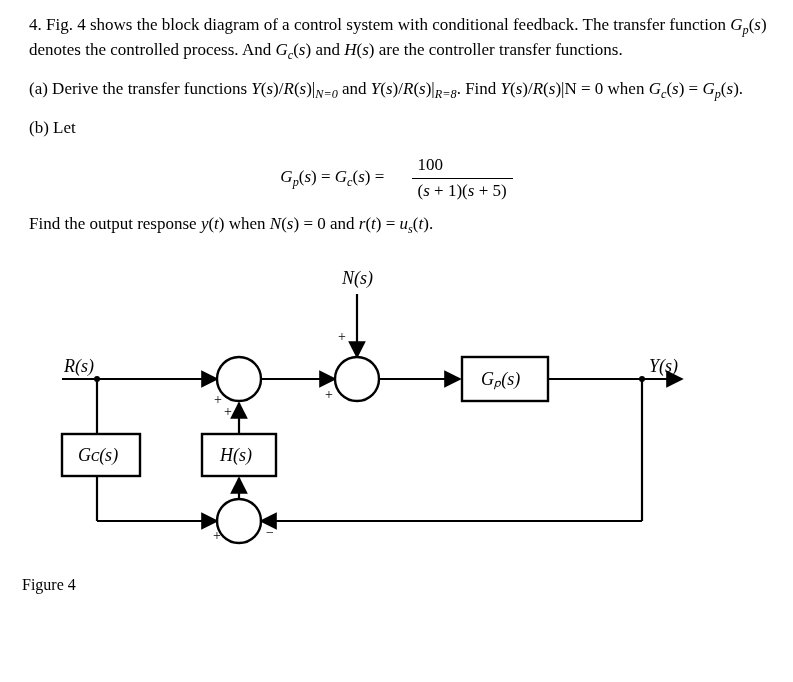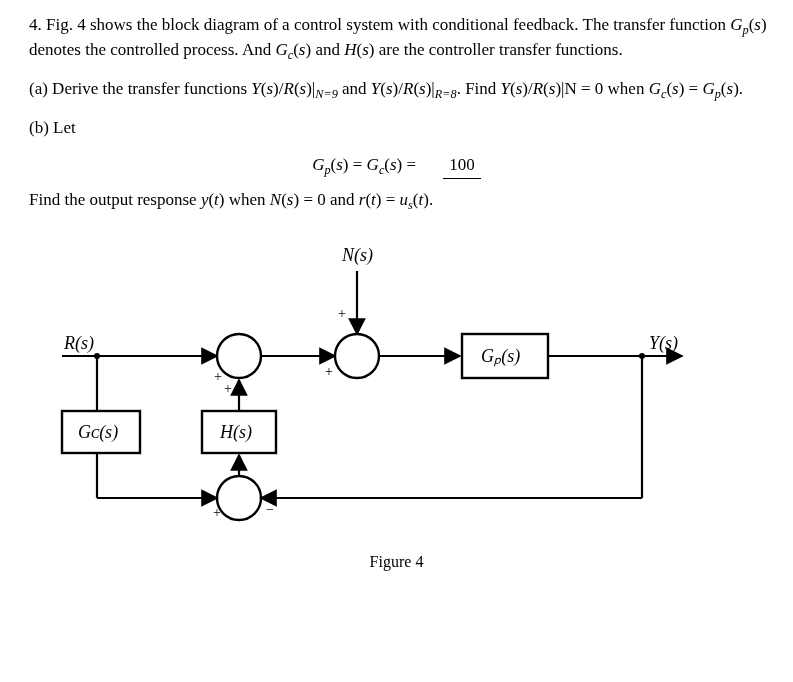--- a/index.html
+++ b/index.html
@@ -66,55 +66,56 @@
   .dlabel {
     font-family: "Times New Roman", serif;
     font-style: italic;
     font-size: 18px;
   }
   .sign {
     font-family: "Times New Roman", serif;
     font-size: 14px;
   }
   .caption {
-    text-align: center;
+    text-align: left;
     margin-top: 8px;
     font-family: "Times New Roman", serif;
     font-size: 16px;
   }
 </style>
 </head>
 <body>
 
 <p class="para">
   4. Fig. 4 shows the block diagram of a control system with conditional feedback. The transfer function
   <span class="math">G<span class="sub">p</span></span>(<span class="math">s</span>) denotes the controlled process.
   And <span class="math">G<span class="sub">c</span></span>(<span class="math">s</span>) and
   <span class="math">H</span>(<span class="math">s</span>) are the controller transfer functions.
 </p>
 
 <p class="para">
   (a) Derive the transfer functions
-  <span class="math">Y</span>(<span class="math">s</span>)/<span class="math">R</span>(<span class="math">s</span>)|<span class="sub">N=9</span>
+  <span class="math">Y</span>(<span class="math">s</span>)/<span class="math">R</span>(<span class="math">s</span>)|<span class="sub">N=0</span>
   and
   <span class="math">Y</span>(<span class="math">s</span>)/<span class="math">R</span>(<span class="math">s</span>)|<span class="sub">R=8</span>.
   Find
   <span class="math">Y</span>(<span class="math">s</span>)/<span class="math">R</span>(<span class="math">s</span>)|N = 0
   when
   <span class="math">G<span class="sub">c</span></span>(<span class="math">s</span>) =
   <span class="math">G<span class="sub">p</span></span>(<span class="math">s</span>).
 </p>
 
 <p class="para">(b) Let</p>
 
 <div class="eq-center">
   <span class="math">G<span class="sub">p</span></span>(<span class="math">s</span>) =
   <span class="math">G<span class="sub">c</span></span>(<span class="math">s</span>) =
   <span class="frac">
     <span class="num">100</span>
+    <span class="den">(<span class="math">s</span> + 1)(<span class="math">s</span> + 5)</span>
   </span>
 </div>
 
 <p class="para">
   Find the output response <span class="math">y</span>(<span class="math">t</span>) when
   <span class="math">N</span>(<span class="math">s</span>) = 0 and
   <span class="math">r</span>(<span class="math">t</span>) = <span class="math">u<span class="sub">s</span></span>(<span class="math">t</span>).
 </p>
 
 <div class="diagram-wrap">

